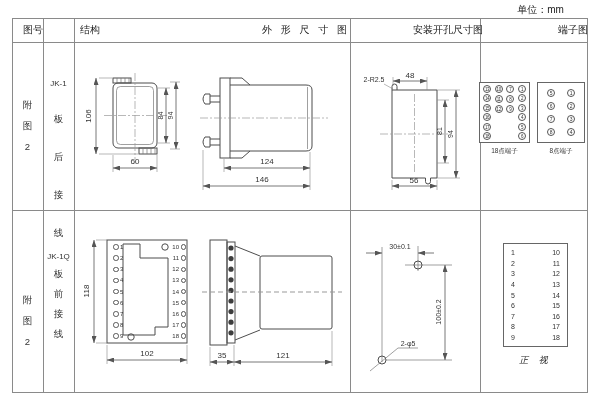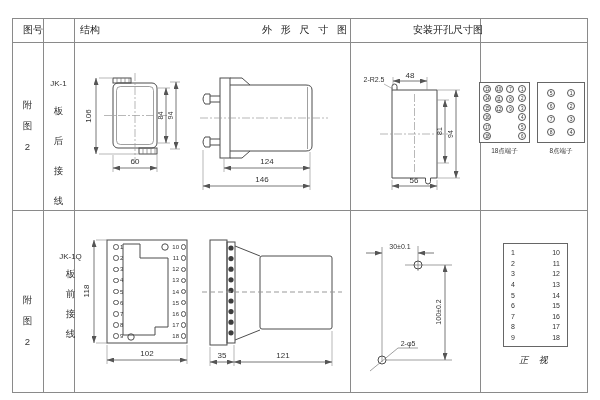--- a/index.html
+++ b/index.html
@@ -47,41 +47,43 @@
   .ftL::before{content:"";display:inline-block;width:3.5px;height:3.5px;
     border:0.5px solid #555;border-radius:50%;margin-right:1.5px;}
   .ftR::after{content:"";display:inline-block;width:3.5px;height:3.5px;
     border:0.5px solid #555;border-radius:50%;margin-left:1.5px;}
 </style>
 </head>
 <body>
 
 <div id="canvas">
 
+  <div class="unit" style="left:498px;top:3px;width:85px;">单位：mm</div>
 
   <div style="position:absolute;left:12px;top:18px;width:576px;height:375px;
        border:1px solid #8a8a8a;box-sizing:border-box;"></div>
   <div class="vl" style="left:43px;top:18px;height:375px;"></div>
   <div class="vl" style="left:74px;top:18px;height:375px;"></div>
   <div class="vl" style="left:350px;top:18px;height:375px;"></div>
   <div class="vl" style="left:480px;top:18px;height:375px;"></div>
   <div class="hl" style="left:12px;top:42px;width:576px;"></div>
   <div class="hl" style="left:12px;top:210px;width:576px;"></div>
 
   <div class="hdr" style="left:12px;width:31px;">图号</div>
   <div class="hdr" style="left:43px;width:31px;margin-left:26px;">结构</div>
   <div class="hdr ls" style="left:74px;width:276px;">外 形 尺 寸 图</div>
   <div class="hdr" style="left:353px;width:130px;">安装开孔尺寸图</div>
+  <div class="hdr" style="left:480px;width:108px;">端子图</div>
 
   <div class="vstack" style="left:12px;top:99px;width:31px;gap:8px;">
       <span>附</span>
       <span>图</span>
       <span>2</span>
     </div>
-  <div class="vstack" style="left:43px;top:79px;width:31px;gap:17px;">
+  <div class="vstack" style="left:43px;top:79px;width:31px;gap:25px;">
     <span class="model">JK-1</span>
   <span>板</span>
       <span>后</span>
       <span>接</span>
       <span>线</span>
     </div>
 
   <svg style="left:74px;top:42px;" width="276" height="168" viewBox="0 0 276 168">
     <defs>
       <marker id="ar" markerWidth="7" markerHeight="5" refX="7" refY="2.5" orient="auto-start-reverse" markerUnits="userSpaceOnUse">
@@ -217,21 +219,21 @@
       </div>
   </div>
   <div class="tlabel" style="left:537px;top:147px;width:48px;">8点端子</div>
 
 
   <div class="vstack" style="left:12px;top:294px;width:31px;gap:8px;">
       <span>附</span>
       <span>图</span>
       <span>2</span>
     </div>
-  <div class="vstack" style="left:55px;top:252px;width:31px;gap:7px;">
+  <div class="vstack" style="left:43px;top:252px;width:31px;gap:7px;">
     <span class="model">JK-1Q</span>
   <span>板</span>
       <span>前</span>
       <span>接</span>
       <span>线</span>
     </div>
 
   <svg style="left:74px;top:210px;" width="276" height="183" viewBox="0 0 276 183">
     <g>
       <rect class="s" x="33" y="30" width="80" height="103"></rect>

